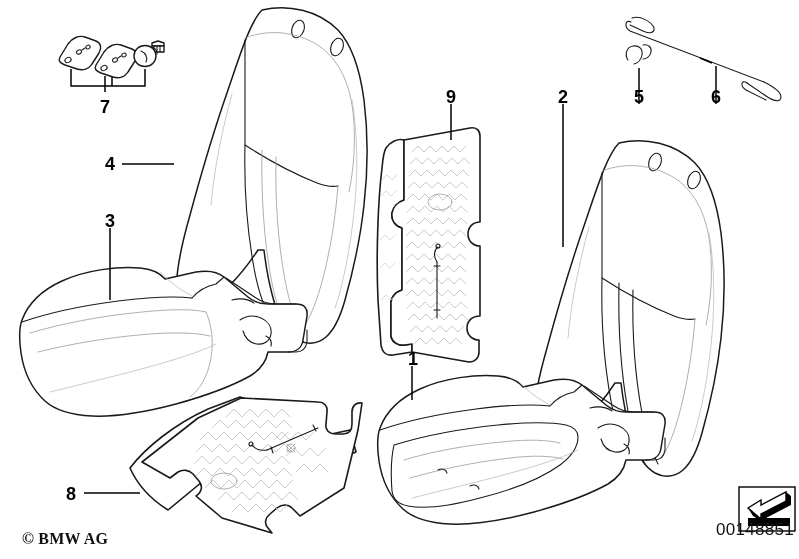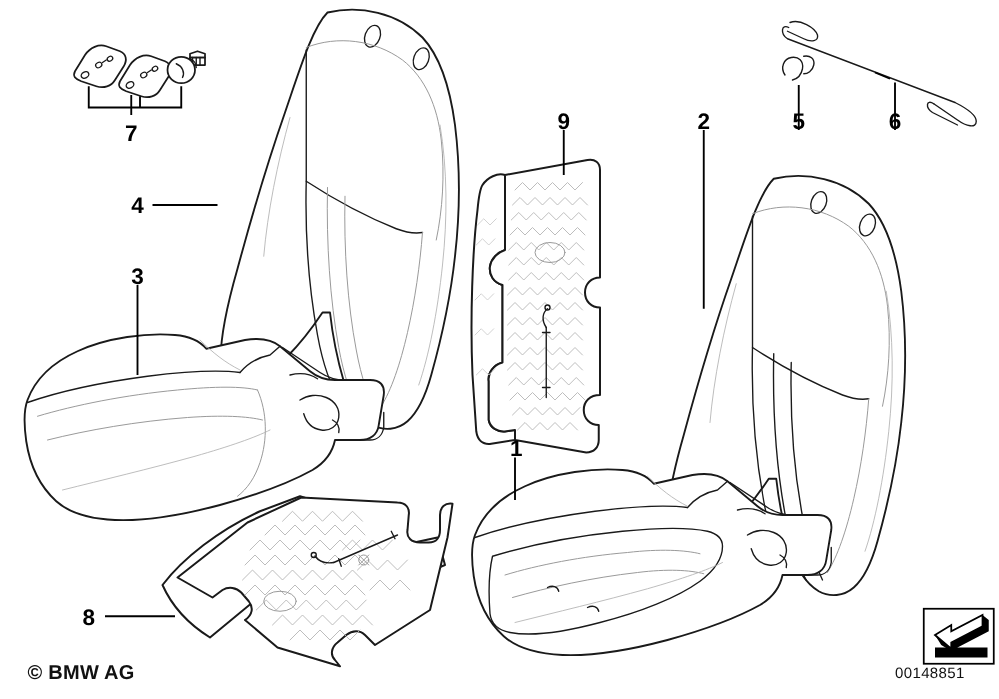--- a/index.html
+++ b/index.html
@@ -5,26 +5,26 @@
   html,body{margin:0;padding:0;background:#ffffff;}
   body{width:799px;height:559px;overflow:hidden;
        font-family:"Liberation Sans", sans-serif;
        -webkit-font-smoothing:antialiased;}
   #stage{position:relative;width:799px;height:559px;background:#ffffff;}
   svg#art{position:absolute;left:0;top:0;width:799px;height:559px;display:block;}
   .callout{position:absolute;font-family:"Liberation Sans", sans-serif;
            font-size:18px;font-weight:bold;color:#000000;line-height:1;
            user-select:none;}
   #copyright{position:absolute;left:22px;top:530px;
-             font-family:Liberation Sans, sans-serif;
+             font-family:Liberation Serif, serif;
              font-size:16px;font-weight:bold;color:#111111;
              letter-spacing:.2px;white-space:nowrap;}
-  #partnum{position:absolute;left:716px;top:531px;
+  #partnum{position:absolute;left:716px;top:520px;
            font-family:"Liberation Sans", sans-serif;
-           font-size:12px;font-weight:normal;color:#111111;
+           font-size:17px;font-weight:normal;color:#111111;
            letter-spacing:.3px;white-space:nowrap;}
   .outline{fill:#ffffff;stroke:#1a1a1a;stroke-width:1.5;
            stroke-linejoin:round;stroke-linecap:round;}
   .outline-thin{fill:none;stroke:#1a1a1a;stroke-width:1.1;
                 stroke-linejoin:round;stroke-linecap:round;}
   .seam{fill:none;stroke:#9a9a9a;stroke-width:0.8;
         stroke-linejoin:round;stroke-linecap:round;}
   .seam2{fill:none;stroke:#b3b3b3;stroke-width:0.7;
          stroke-linejoin:round;stroke-linecap:round;}
   .heatwire{fill:none;stroke:#b9b9b9;stroke-width:0.75;

